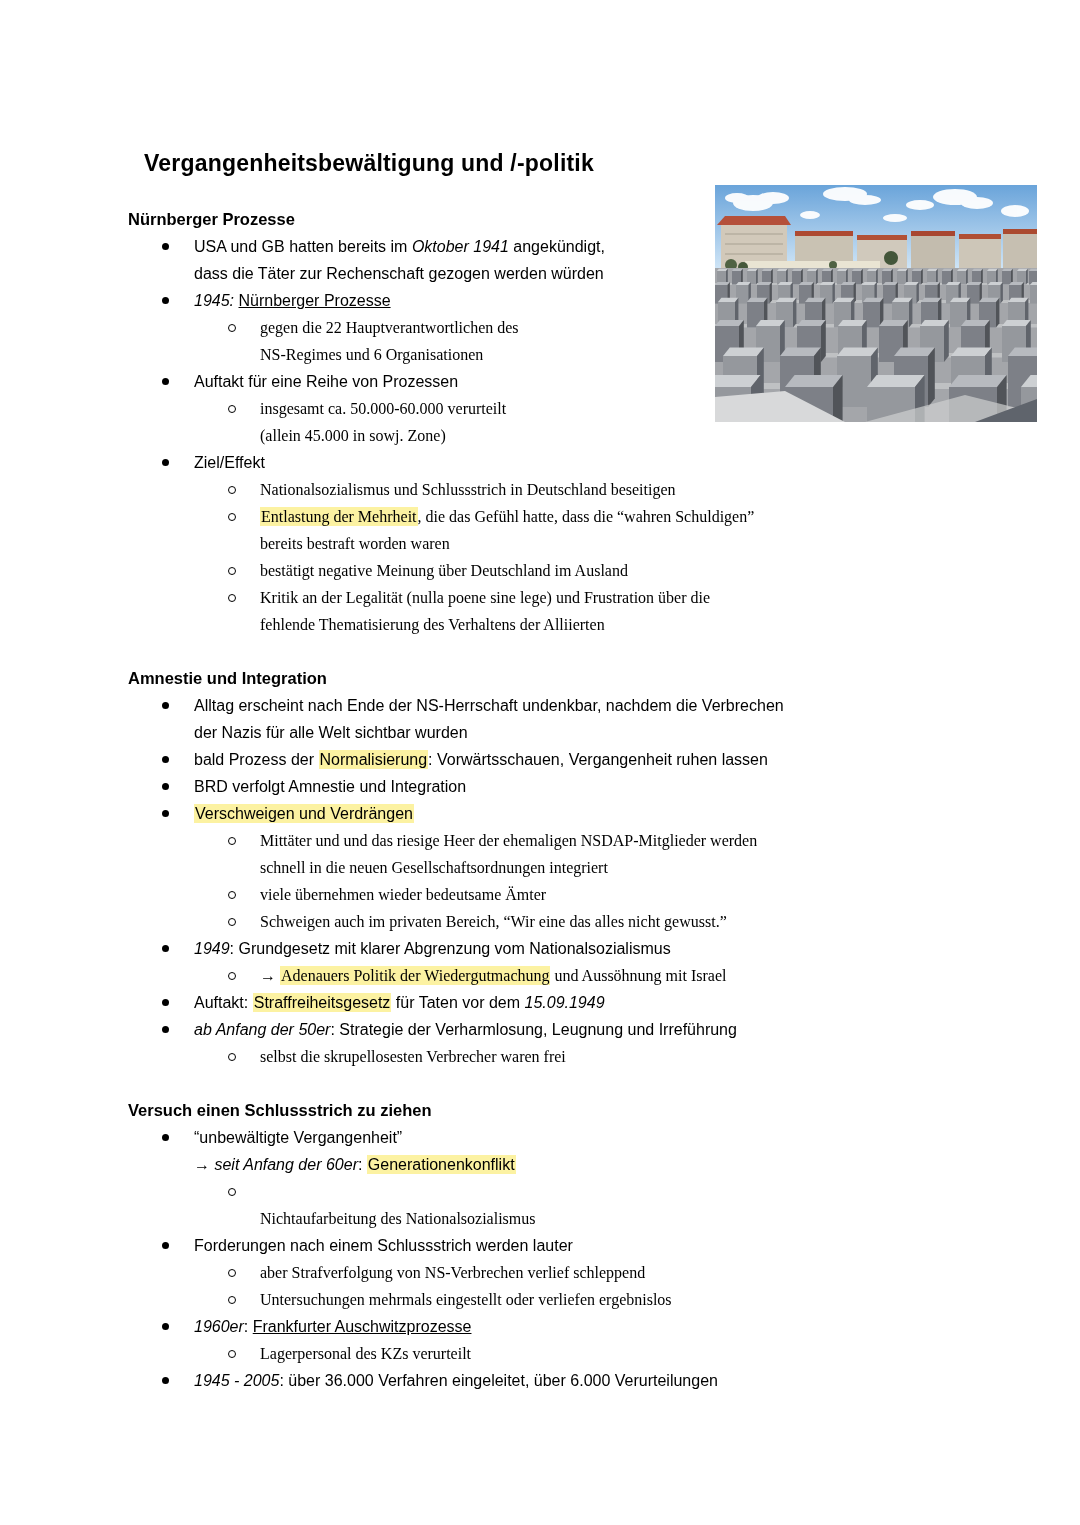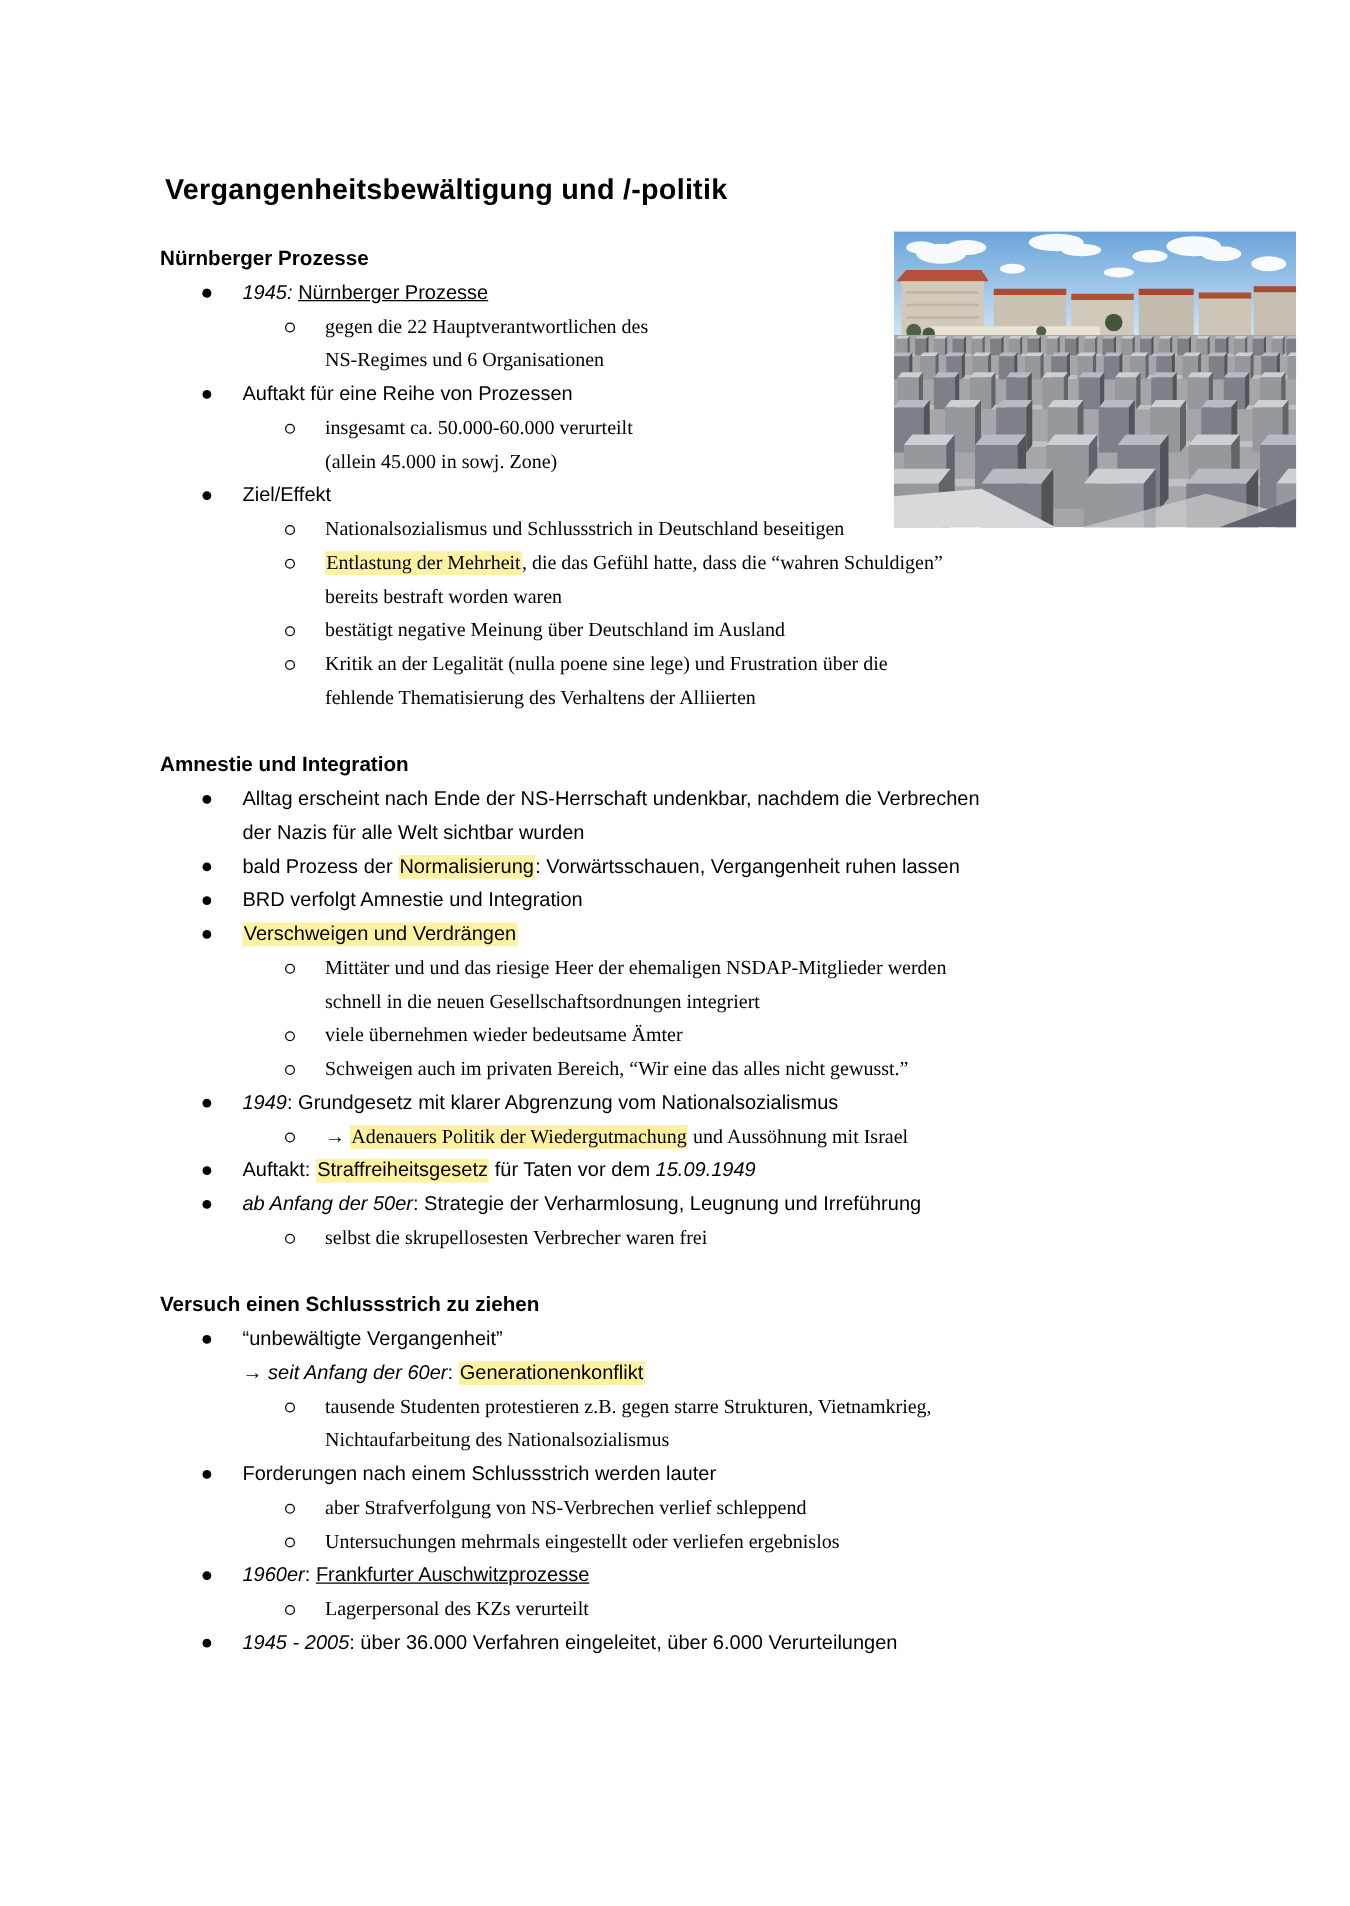--- a/index.html
+++ b/index.html
@@ -7,21 +7,21 @@
     width:1080px;height:1525px;position:relative;overflow:hidden;
     font-family:"Liberation Sans","DejaVu Sans",sans-serif;
     color:#000;
   }
   .page{
     position:absolute;inset:0;
     padding:132px 130px 0 128px;
     box-sizing:border-box;
   }
   .title{
-    font-size:23px;font-weight:bold;line-height:31px;margin:4px;
+    font-size:23px;font-weight:bold;line-height:31px;margin:16px;
     letter-spacing:.2px;
   }
   .sec{margin-top:27px;}
   .sec-heading{
     font-size:16.5px;font-weight:bold;line-height:27px;margin:0;
   }
   .li{
     position:relative;font-size:16px;line-height:27px;
   }
   .li.l1{padding-left:66px;}
@@ -41,21 +41,21 @@
   .figure svg{display:block;width:322px;height:237px;}
 </style>
 </head>
 <body>
 
 <div class="page">
   <h1 class="title">Vergangenheitsbewältigung und /-politik</h1>
   <div>
       <section class="sec">
         <h2 class="sec-heading">Nürnberger Prozesse</h2>
-        <div class="li l1"><span class="bullet"></span></div>
+        <div class="li l1"><span class="bullet"></span><span><span class="run">USA und GB hatten bereits im </span><span class="run it">Oktober 1941</span><span class="run"> angekündigt,</span><br><span class="run">dass die Täter zur Rechenschaft gezogen werden würden</span></span></div>
         <div class="li l1"><span class="bullet"></span><span><span class="run it">1945:</span><span class="run"> </span><span class="run un">Nürnberger Prozesse</span></span></div>
         <div class="li l2"><span class="bullet"></span><span><span class="run">gegen die 22 Hauptverantwortlichen des</span><br><span class="run">NS-Regimes und 6 Organisationen</span></span></div>
         <div class="li l1"><span class="bullet"></span><span><span class="run">Auftakt für eine Reihe von Prozessen</span></span></div>
         <div class="li l2"><span class="bullet"></span><span><span class="run">insgesamt ca. 50.000-60.000 verurteilt</span><br><span class="run">(allein 45.000 in sowj. Zone)</span></span></div>
         <div class="li l1"><span class="bullet"></span><span><span class="run">Ziel/Effekt</span></span></div>
         <div class="li l2"><span class="bullet"></span><span><span class="run">Nationalsozialismus und Schlussstrich in Deutschland beseitigen</span></span></div>
         <div class="li l2"><span class="bullet"></span><span><span class="run hl">Entlastung der Mehrheit</span><span class="run">, die das Gefühl hatte, dass die “wahren Schuldigen”</span><br><span class="run">bereits bestraft worden waren</span></span></div>
         <div class="li l2"><span class="bullet"></span><span><span class="run">bestätigt negative Meinung über Deutschland im Ausland</span></span></div>
         <div class="li l2"><span class="bullet"></span><span><span class="run">Kritik an der Legalität (nulla poene sine lege) und Frustration über die</span><br><span class="run">fehlende Thematisierung des Verhaltens der Alliierten</span></span></div>
       </section>
@@ -71,21 +71,21 @@
         <div class="li l1"><span class="bullet"></span><span><span class="run it">1949</span><span class="run">: Grundgesetz mit klarer Abgrenzung vom Nationalsozialismus</span></span></div>
         <div class="li l2"><span class="bullet"></span><span><span class="run">→ </span><span class="run hl">Adenauers Politik der Wiedergutmachung</span><span class="run"> und Aussöhnung mit Israel</span></span></div>
         <div class="li l1"><span class="bullet"></span><span><span class="run">Auftakt: </span><span class="run hl">Straffreiheitsgesetz</span><span class="run"> für Taten vor dem </span><span class="run it">15.09.1949</span></span></div>
         <div class="li l1"><span class="bullet"></span><span><span class="run it">ab Anfang der 50er</span><span class="run">: Strategie der Verharmlosung, Leugnung und Irreführung</span></span></div>
         <div class="li l2"><span class="bullet"></span><span><span class="run">selbst die skrupellosesten Verbrecher waren frei</span></span></div>
       </section>
       <section class="sec">
         <h2 class="sec-heading">Versuch einen Schlussstrich zu ziehen</h2>
         <div class="li l1"><span class="bullet"></span><span><span class="run">“unbewältigte Vergangenheit”</span></span></div>
         <div class="li l1"><span><span class="run">→ </span><span class="run it">seit Anfang der 60er</span><span class="run">: </span><span class="run hl">Generationenkonflikt</span></span></div>
-        <div class="li l2"><span class="bullet"></span><span><span class="run">tausende Studenten protestieren z.B. gegen starre Strukturen, Vietnamkrieg,</span><br><span class="run">Nichtaufarbeitung des Nationalsozialismus</span></span></div>
+        <div class="li l2"><span class="bullet"></span><span><br><span class="run">Nichtaufarbeitung des Nationalsozialismus</span></span></div>
         <div class="li l1"><span class="bullet"></span><span><span class="run">Forderungen nach einem Schlussstrich werden lauter</span></span></div>
         <div class="li l2"><span class="bullet"></span><span><span class="run">aber Strafverfolgung von NS-Verbrechen verlief schleppend</span></span></div>
         <div class="li l2"><span class="bullet"></span><span><span class="run">Untersuchungen mehrmals eingestellt oder verliefen ergebnislos</span></span></div>
         <div class="li l1"><span class="bullet"></span><span><span class="run it">1960er</span><span class="run">: </span><span class="run un">Frankfurter Auschwitzprozesse</span></span></div>
         <div class="li l2"><span class="bullet"></span><span><span class="run">Lagerpersonal des KZs verurteilt</span></span></div>
         <div class="li l1"><span class="bullet"></span><span><span class="run it">1945 - 2005</span><span class="run">: über 36.000 Verfahren eingeleitet, über 6.000 Verurteilungen</span></span></div>
       </section>
     </div>
 </div>
 

